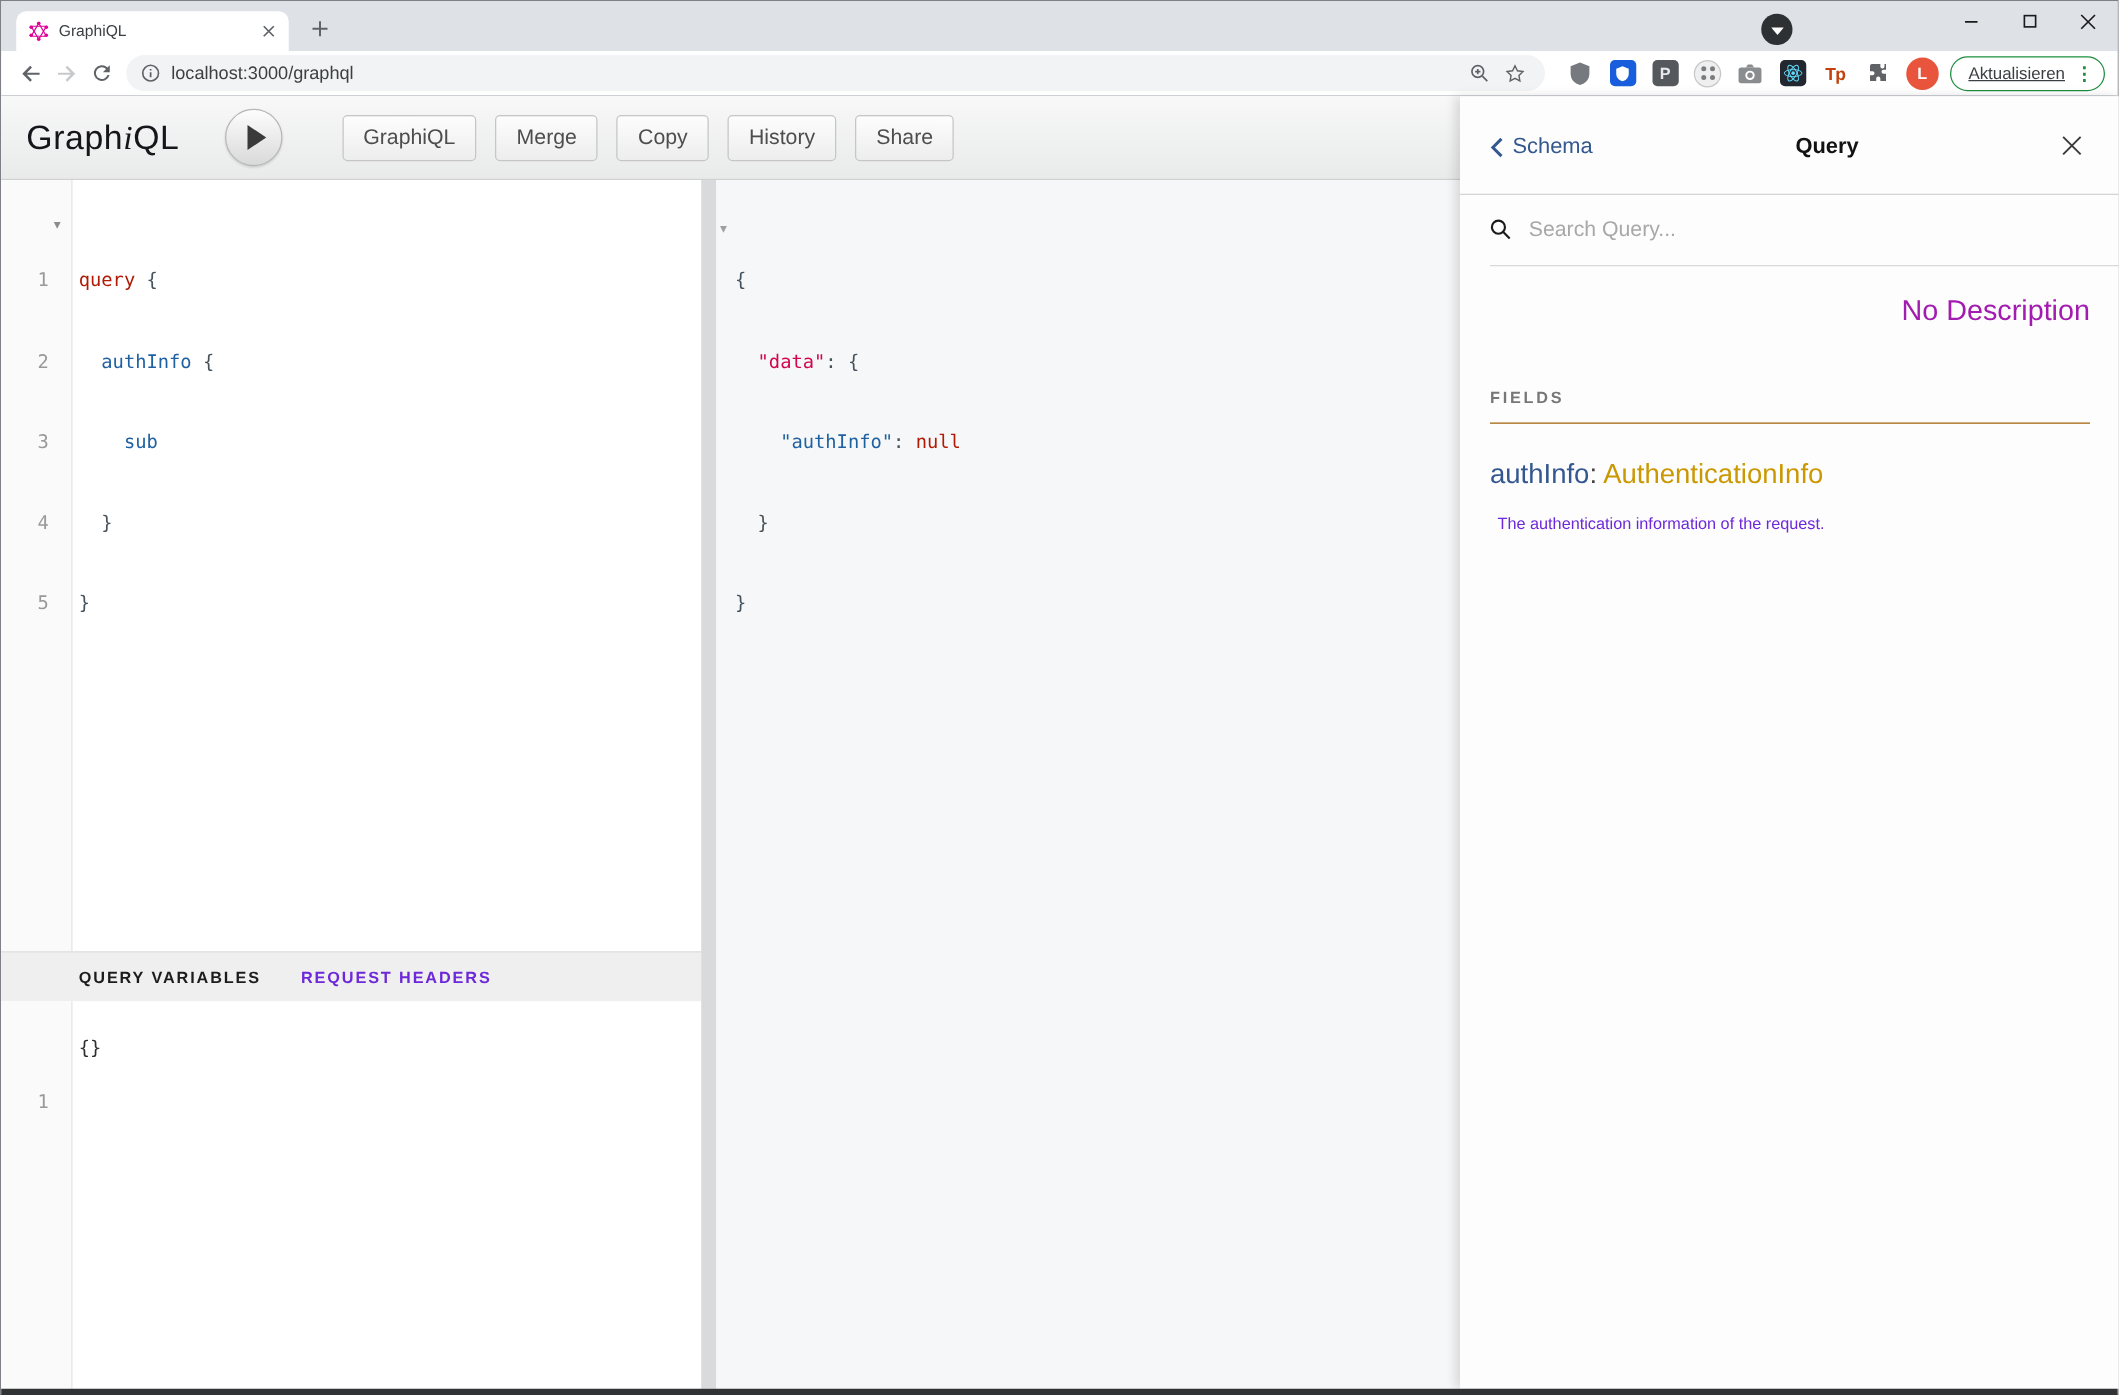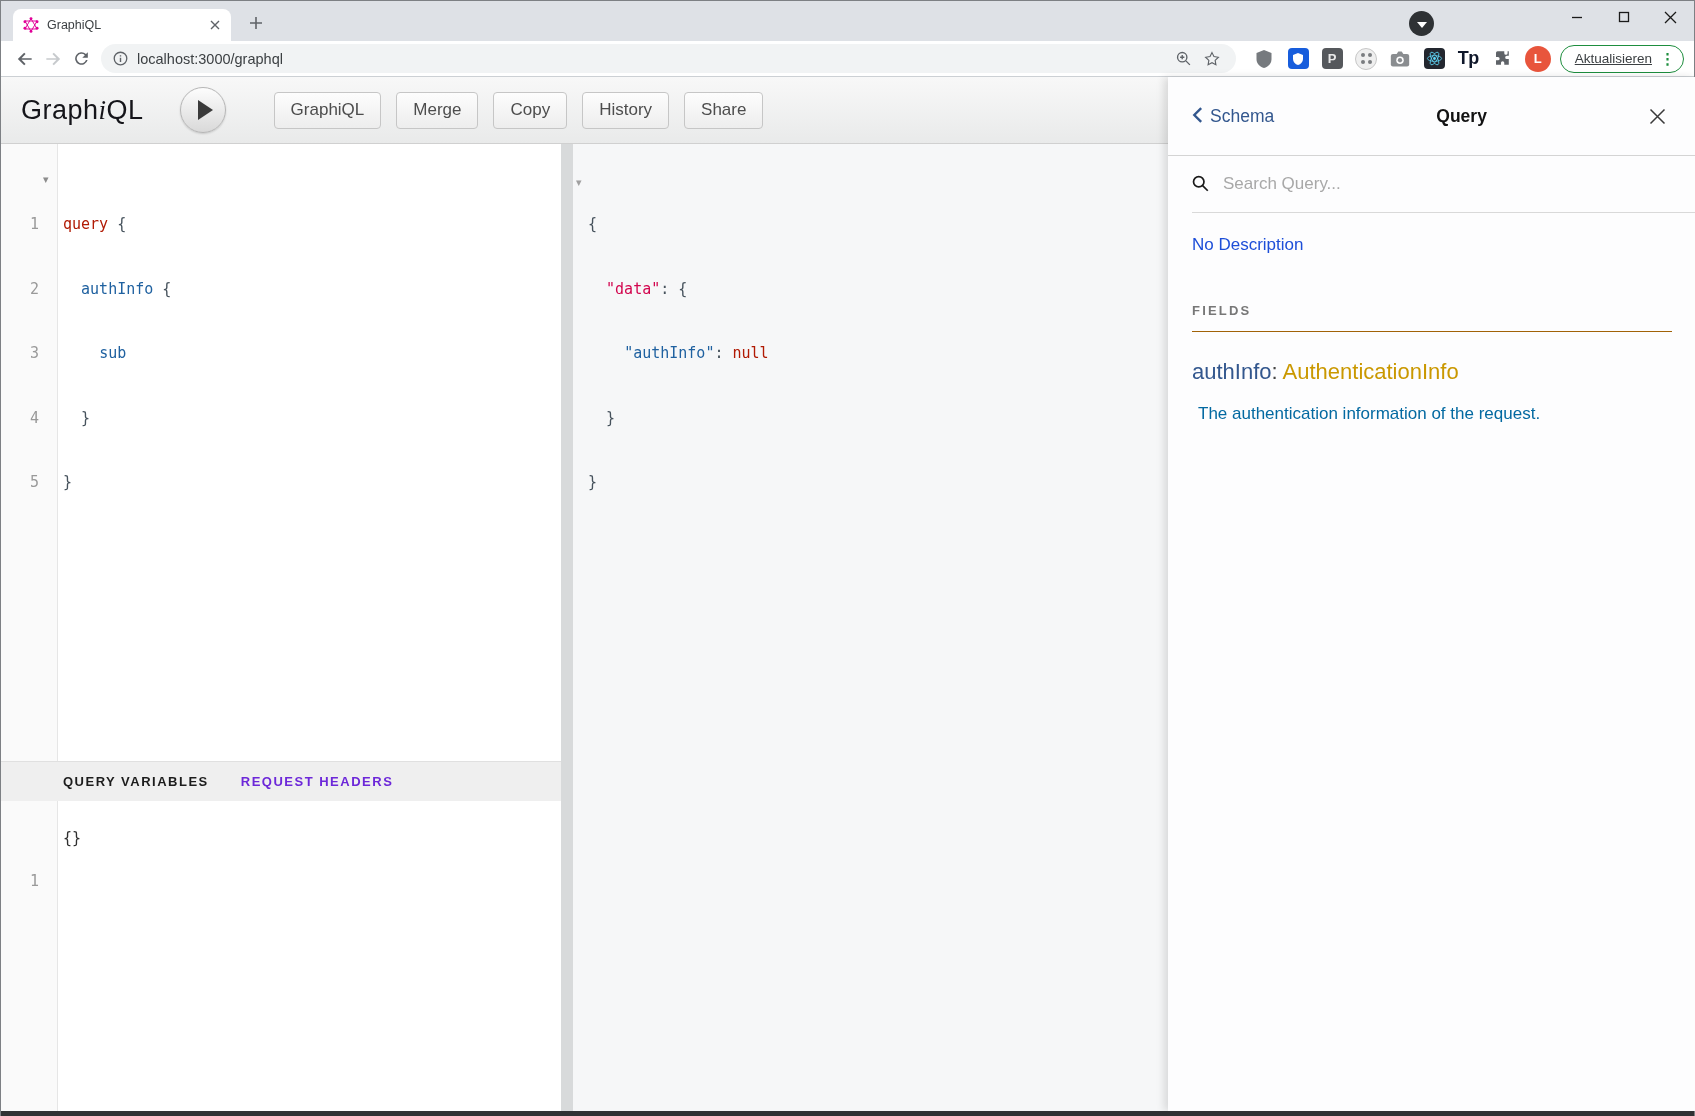--- a/index.html
+++ b/index.html
@@ -31,21 +31,21 @@
   .omnibox { height:29px; border-radius:15px; background:#f1f3f4; flex:1; margin:0 8px 0 6px;
     display:flex; align-items:center; padding:0 10px 0 12px; min-width:0; }
   .url { font-size:14.5px; color:#3c4043; margin-left:9px; white-space:nowrap; }
   .omni-spacer { flex:1; }
   .extrow { display:flex; align-items:center; flex:0 0 auto; }
   .extbtn { width:27px; height:27px; margin-left:7px; display:flex; align-items:center; justify-content:center; }
   .sq { width:21px; height:21px; border-radius:4px; display:flex; align-items:center; justify-content:center; }
   .p-sq { background:#55585c; color:#e8e8e8; font-size:13px; font-weight:bold; }
   .bw-sq { background:#175DDC; }
   .react-sq { background:#23272f; }
-  .tp-label { color:#0f172a; font-weight:bold; font-size:18px; letter-spacing:-0.5px; }
+  .tp-label { color:#c2410c; font-weight:bold; font-size:14px; letter-spacing:-0.5px; }
   .dots-circle { width:22px; height:22px; border-radius:50%; background:#efefef; border:1px solid #c7c7c7;
     display:grid; grid-template-columns:4px 4px; gap:3px; place-content:center; }
   .dots-circle i { width:4px; height:4px; border-radius:50%; background:#7a7d80; }
   .avatar { width:26px; height:26px; border-radius:50%; background:#E8553C; color:#fff; font-weight:bold;
     font-size:13px; display:flex; align-items:center; justify-content:center; margin-left:9px; flex:0 0 auto; }
   .update-pill { height:28px; border:1.5px solid #1e8e3e; border-radius:15px; background:#fff;
     display:flex; align-items:center; padding:0 8px 0 14px; margin-left:9px; flex:0 0 auto; }
   .update-pill .label { font-size:13.5px; color:#3c4043;text-decoration:underline; }
   .vdots { color:#1e8e3e; font-weight:bold; font-size:15px; margin-left:8px; }
 
@@ -90,37 +90,37 @@
 
   .result-pane { position:absolute; left:572px; top:67px; width:595px; height:967px; background:#f6f7f8; }
   .result-fold-caret { position:absolute; left:3px; top:32px; font-size:11px; color:#a0a0a0; cursor:pointer; }
   .result-lines { position:absolute; left:15px; top:27px; }
 
   
   .doc-panel { position:absolute; left:1167px; top:0; width:528px; height:1034px; background:#fdfdfe;
     box-shadow:-4px 0 8px rgba(0,0,0,0.12); }
   .doc-header { height:79px; display:flex; align-items:center; padding:0 30px 0 24px;
     border-bottom:1px solid #d4d4d4; }
-  .doc-back { display:flex; align-items:flex-start; gap:7px; color:#33578E; font-size:17.5px; cursor:pointer; }
+  .doc-back { display:flex; align-items:flex-end; gap:7px; color:#33578E; font-size:17.5px; cursor:pointer; }
   .doc-title { flex:1; text-align:center; font-size:17.5px; font-weight:bold; color:#121212; }
   .doc-close { cursor:pointer; display:flex; align-items:center; }
   .doc-search { margin-left:24px; height:57px; display:flex; align-items:center; gap:13px;
     border-bottom:1px solid #d9d9d9; padding-right:24px; }
   .doc-search input { border:none; outline:none; background:transparent; flex:1; font-size:17px; color:#333;
     font-family:"Liberation Sans", sans-serif; }
   .doc-search input::placeholder { color:#a8a8a8; }
   .doc-body { padding:22px 24px 0 24px; }
-  .no-desc { font-size:17px; color:#1d4ed8; }
+  .no-desc { font-size:23px; color:#a21caf;text-align:right; }
   .fields-h { margin-top:48px; font-size:13px; font-weight:bold; color:#777; letter-spacing:2.2px;
     padding-bottom:13px; border-bottom:1px solid #a16207; }
   .field-row { margin-top:27px; font-size:22px; }
   .field-name { color:#33578E; cursor:pointer; }
   .field-colon { color:#444; }
   .field-type { color:#CA9800; cursor:pointer; }
-  .field-desc { margin-top:19px; margin-left:6px; font-size:17px; color:#0369a1; }
+  .field-desc { margin-top:19px; margin-left:6px; font-size:13px; color:#6d28d9; }
 
   .bottom-strip { position:absolute; left:0; top:1110px; width:100%; height:6px; background:#303234; }
 </style>
 </head>
 <body>
 
 <div class="window">
 
   <div class="tabstrip">
     <div class="tab">

